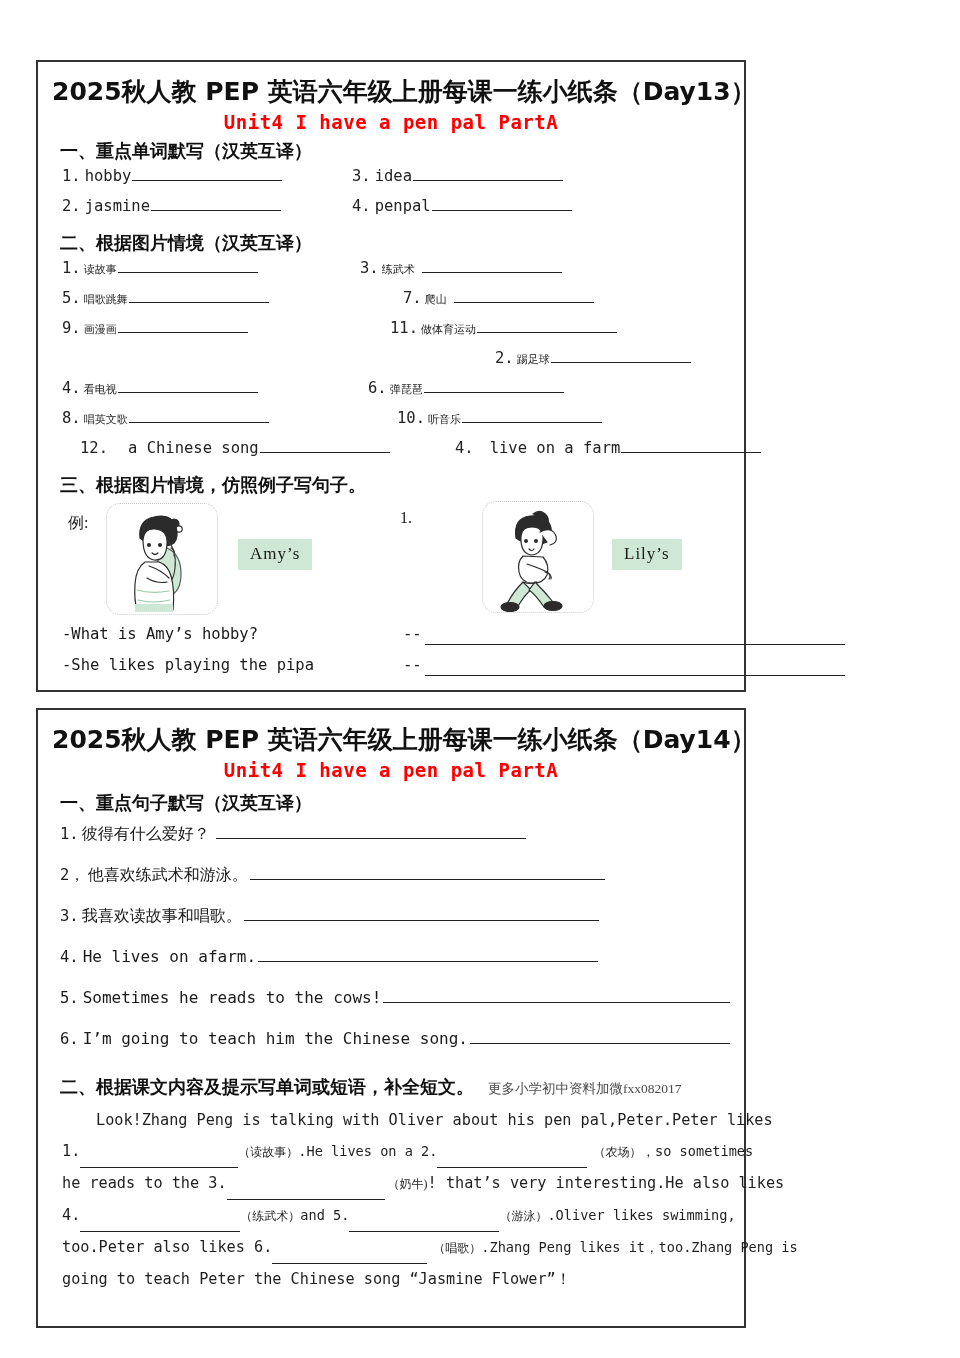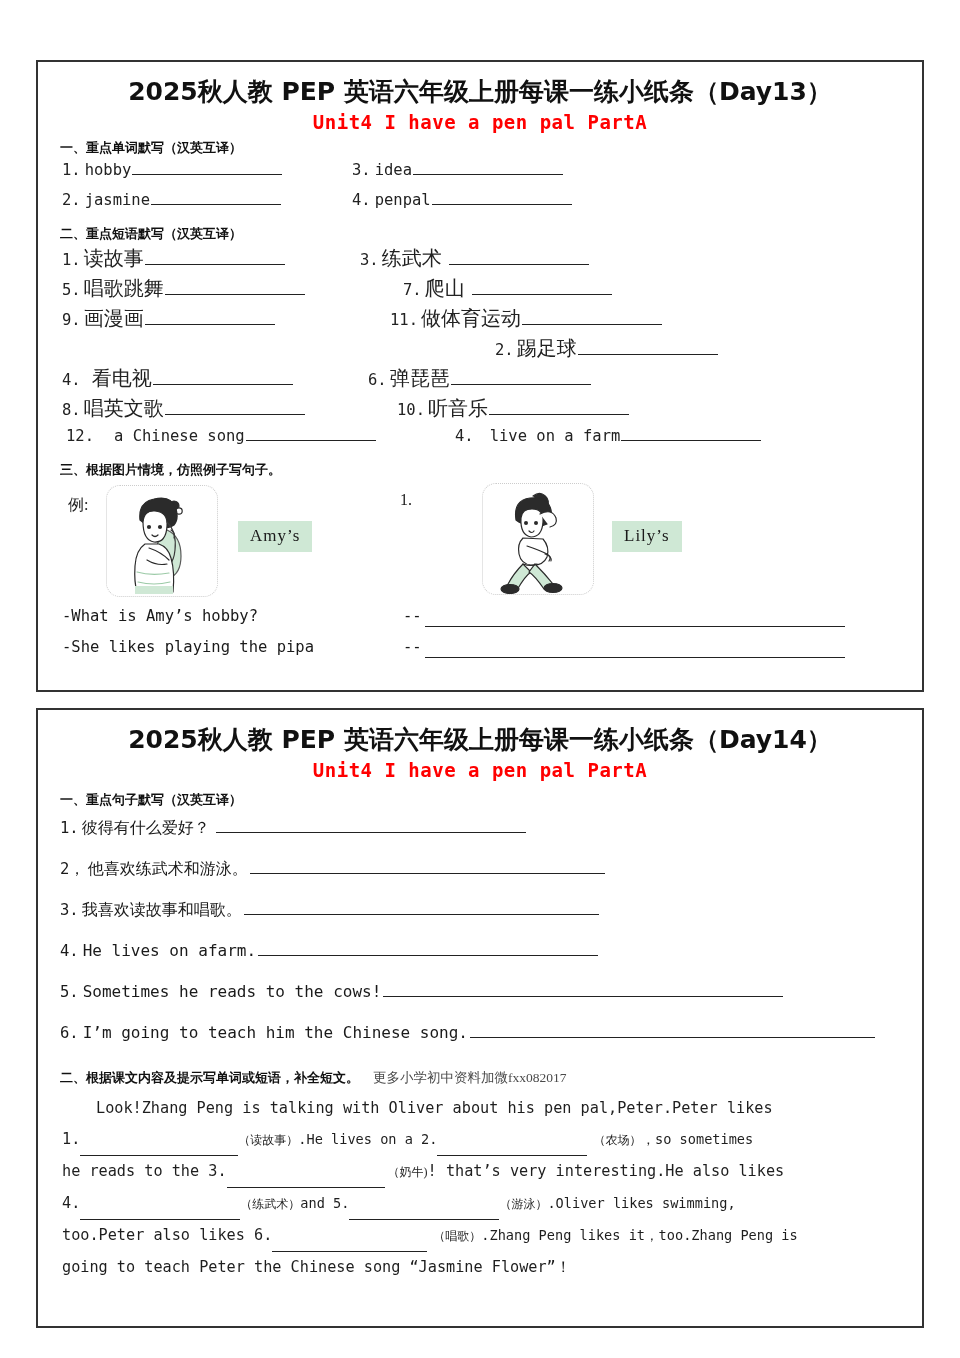--- a/index.html
+++ b/index.html
@@ -18,21 +18,21 @@
     position: relative;
     width: 960px;
     height: 1358px;
     box-sizing: border-box;
     padding: 0;
   }
 
   .sheet {
     position: absolute;
     left: 36px;
-    width: 888px;
+    width: 710px;
     box-sizing: border-box;
     border: 2px solid #333333;
     background: #fff;
   }
   #sheet-day13 { top: 60px; height: 632px; }
   #sheet-day14 { top: 708px; height: 620px; }
 
   .sheet-inner { padding: 16px 14px 10px 14px; }
 
   .doc-title {
@@ -52,21 +52,21 @@
     font-weight: bold;
     font-size: 19px;
     letter-spacing: 0.5px;
     margin-top: 4px;
     margin-bottom: 2px;
   }
 
   .sec-head {
     font-family: "DejaVu Sans", "Liberation Sans", sans-serif;
     font-weight: bold;
-    font-size: 13px;
+    font-size: 18px;
     color: #111;
     margin: 6px 0 2px 8px;
   }
 
   .row {
     position: relative;
     height: 30px;
     margin-left: 8px;
     font-size: 16px;
     color: #222;
@@ -79,21 +79,21 @@
     align-items: baseline;
     white-space: nowrap;
   }
   .lbl {
     font-family: "DejaVu Sans Mono", "Liberation Mono", monospace;
     font-size: 15.5px;
     letter-spacing: 0px;
   }
   .lbl-cn {
     font-family: "Liberation Serif", "DejaVu Serif", serif;
-    font-size: 20px;
+    font-size: 11px;
   }
   .blank {
     display: inline-block;
     border-bottom: 1.6px solid #222;
     height: 15px;
     margin-left: 1px;
     vertical-align: bottom;
   }
 
   
@@ -232,21 +232,21 @@
           <span class="lbl" style="margin-left:4px;">jasmine</span>
           <span class="blank" style="width:130px;"></span>
         </span>
         <span class="cell" style="left:292px;">
           <span class="lbl">4.</span>
           <span class="lbl" style="margin-left:4px;">penpal</span>
           <span class="blank" style="width:140px;"></span>
         </span>
       </div>
 
-      <div class="sec-head">二、重点短语默写（汉英互译）</div>
+      <div class="sec-head">二、根据图片情境（汉英互译）</div>
 
       <div class="row">
         <span class="cell" style="left:2px;">
           <span class="lbl">1.</span>
           <span class="lbl-cn" style="margin-left:3px;">读故事</span>
           <span class="blank" style="width:140px;"></span>
         </span>
         <span class="cell" style="left:300px;">
           <span class="lbl">3.</span>
           <span class="lbl-cn" style="margin-left:3px;">练武术</span>
@@ -284,21 +284,21 @@
         <span class="cell" style="left:435px;">
           <span class="lbl">2.</span>
           <span class="lbl-cn" style="margin-left:3px;">踢足球</span>
           <span class="blank" style="width:140px;"></span>
         </span>
       </div>
 
       <div class="row">
         <span class="cell" style="left:2px;">
           <span class="lbl">4.</span>
-          <span class="lbl-cn" style="margin-left:11px;">看电视</span>
+          <span class="lbl-cn" style="margin-left:3px;">看电视</span>
           <span class="blank" style="width:140px;"></span>
         </span>
         <span class="cell" style="left:308px;">
           <span class="lbl">6.</span>
           <span class="lbl-cn" style="margin-left:3px;">弹琵琶</span>
           <span class="blank" style="width:140px;"></span>
         </span>
       </div>
 
       <div class="row">
@@ -308,21 +308,21 @@
           <span class="blank" style="width:140px;"></span>
         </span>
         <span class="cell" style="left:337px;">
           <span class="lbl">10.</span>
           <span class="lbl-cn" style="margin-left:3px;">听音乐</span>
           <span class="blank" style="width:140px;"></span>
         </span>
       </div>
 
       <div class="row">
-        <span class="cell" style="left:6px;">
+        <span class="cell" style="left:20px;">
           <span class="lbl">12.</span>
           <span class="lbl" style="margin-left:20px;">a Chinese song</span>
           <span class="blank" style="width:130px;"></span>
         </span>
         <span class="cell" style="left:395px;">
           <span class="lbl">4.</span>
           <span class="lbl" style="margin-left:16px;">live on a farm</span>
           <span class="blank" style="width:140px;"></span>
         </span>
       </div>

